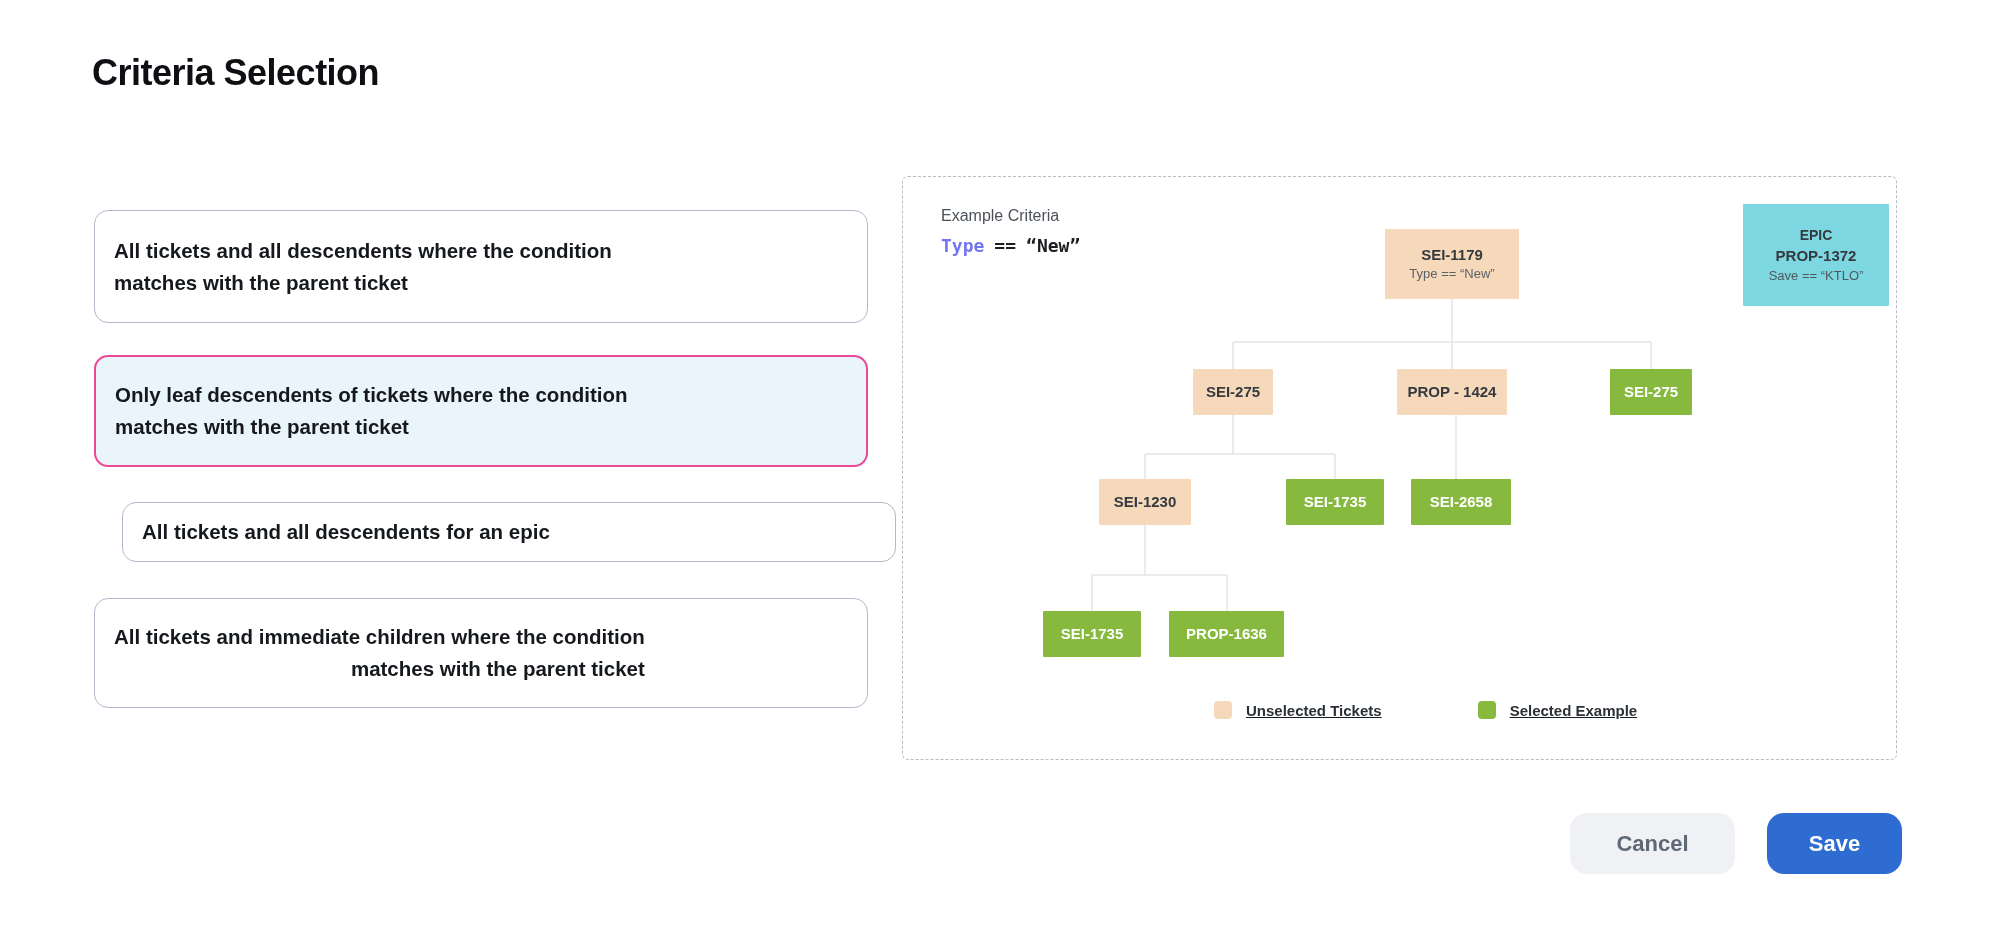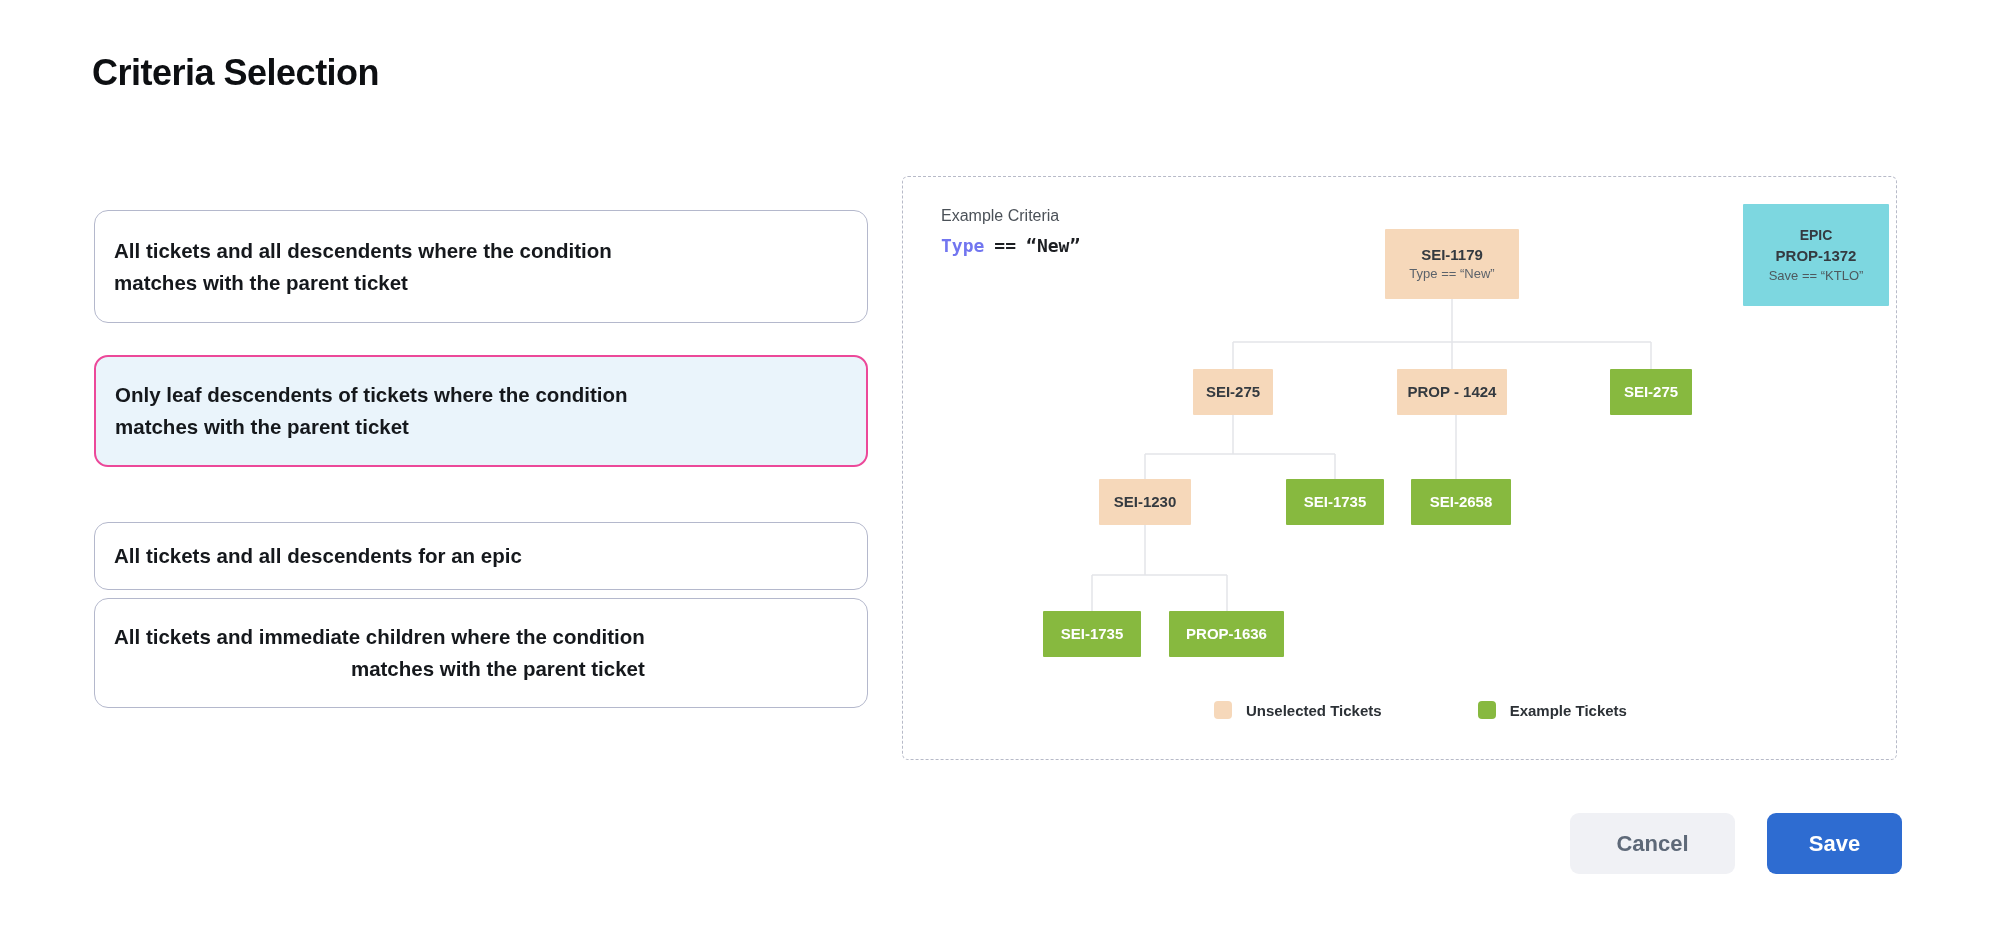--- a/index.html
+++ b/index.html
@@ -18,21 +18,21 @@
     border:1px solid #b4b8cc; border-radius:14px; background:#ffffff;
     display:flex; align-items:center; cursor:pointer;
   }
   .option-card .option-label {
     padding-left:19px; font-size:20.5px; font-weight:600; color:#15181c;
     line-height:32px; white-space:pre-line;
   }
   .option-card.selected { border:2px solid #ec4899; background:#eaf4fb; }
   .card-0 { top:210px; height:113px; }
   .card-1 { top:355px; height:112px; }
-  .card-2 { top:522px; height:68px; }
+  .card-2 { top:502px; height:60px;margin-left:28px; }
   .card-3 { top:598px; height:110px;text-align:right; }
 
   
   .example-panel {
     position:absolute; left:902px; top:176px; width:995px; height:584px;
     border:1.5px dashed #b7bac8; border-radius:6px; background:#ffffff;
   }
   .example-heading {
     position:absolute; left:38px; top:30px;
     font-size:16px; color:#4b5158;
@@ -63,31 +63,31 @@
   .n-sei275p  { left:290px; top:192px; width:80px;  height:46px; }
   .n-prop1424 { left:494px; top:192px; width:110px; height:46px; }
   .n-sei275g  { left:707px; top:192px; width:82px;  height:46px; }
   .n-sei1230  { left:196px; top:302px; width:92px;  height:46px; }
   .n-sei1735m { left:383px; top:302px; width:98px;  height:46px; }
   .n-sei2658  { left:508px; top:302px; width:100px; height:46px; }
   .n-sei1735b { left:140px; top:434px; width:98px;  height:46px; }
   .n-prop1636 { left:266px; top:434px; width:115px; height:46px; }
   .n-epic     { left:840px; top:27px;  width:146px; height:102px; }
 
-  .legend { position:absolute; left:311px; top:524px; display:flex; align-items:flex-end; }
+  .legend { position:absolute; left:311px; top:524px; display:flex; align-items:flex-end;text-decoration:underline; }
   .legend-item { display:flex; align-items:center; }
   .legend-item + .legend-item { margin-left:96px; }
   .legend-swatch { width:18px; height:18px; border-radius:4px; margin-right:14px; }
   .legend-swatch.peach { background:#f6d8ba; }
   .legend-swatch.green { background:#87b93f; }
   .legend-label { font-size:15px; font-weight:700; color:#2c3136; }
 
   
   .btn {
-    position:absolute; top:813px; height:61px; border:none; border-radius:9px;
+    position:absolute; top:813px; height:61px; border:none; border-radius:17px;
     font-family:"Liberation Sans", sans-serif; font-size:22px; font-weight:700; cursor:pointer;
   }
   .btn-cancel { left:1570px; width:165px; background:#f0f1f5; color:#5e6978; }
   .btn-save   { left:1767px; width:135px; background:#2e6cd1; color:#ffffff; }
 </style>
 </head>
 <body>
 
 <div class="app">
 
@@ -172,21 +172,21 @@
       <span class="condition">Save == “KTLO”</span>
     </div>
 
     <div class="legend">
       <div class="legend-item">
         <span class="legend-swatch peach"></span>
         <span class="legend-label">Unselected Tickets</span>
       </div>
       <div class="legend-item">
         <span class="legend-swatch green"></span>
-        <span class="legend-label">Example Tickets</span>
+        <span class="legend-label">Selected Example</span>
       </div>
     </div>
 
   </div>
 
   <button class="btn btn-cancel">Cancel</button>
   <button class="btn btn-save">Save</button>
 
 </div>
 

